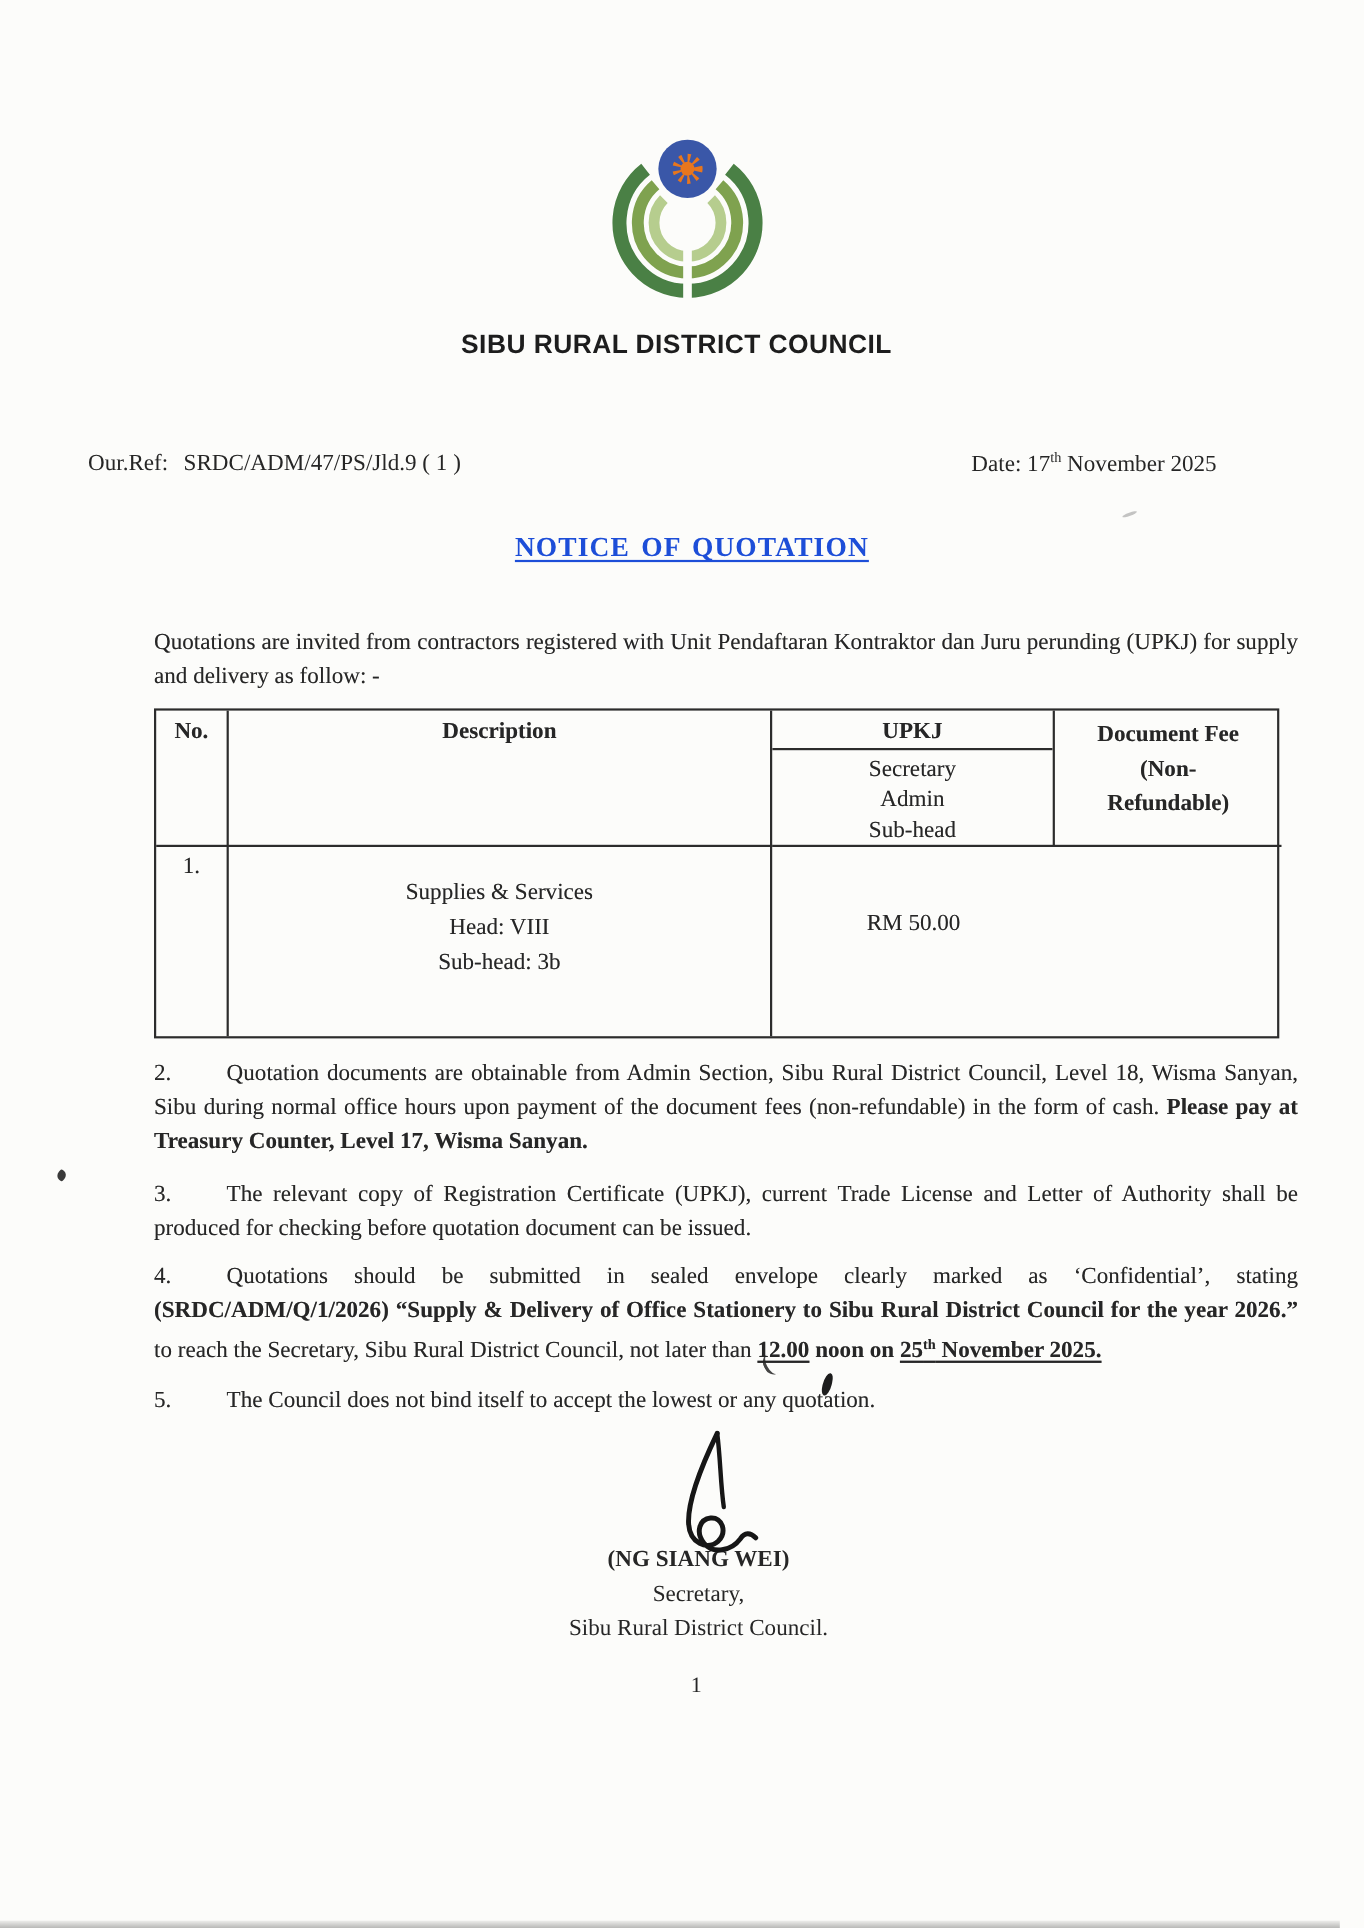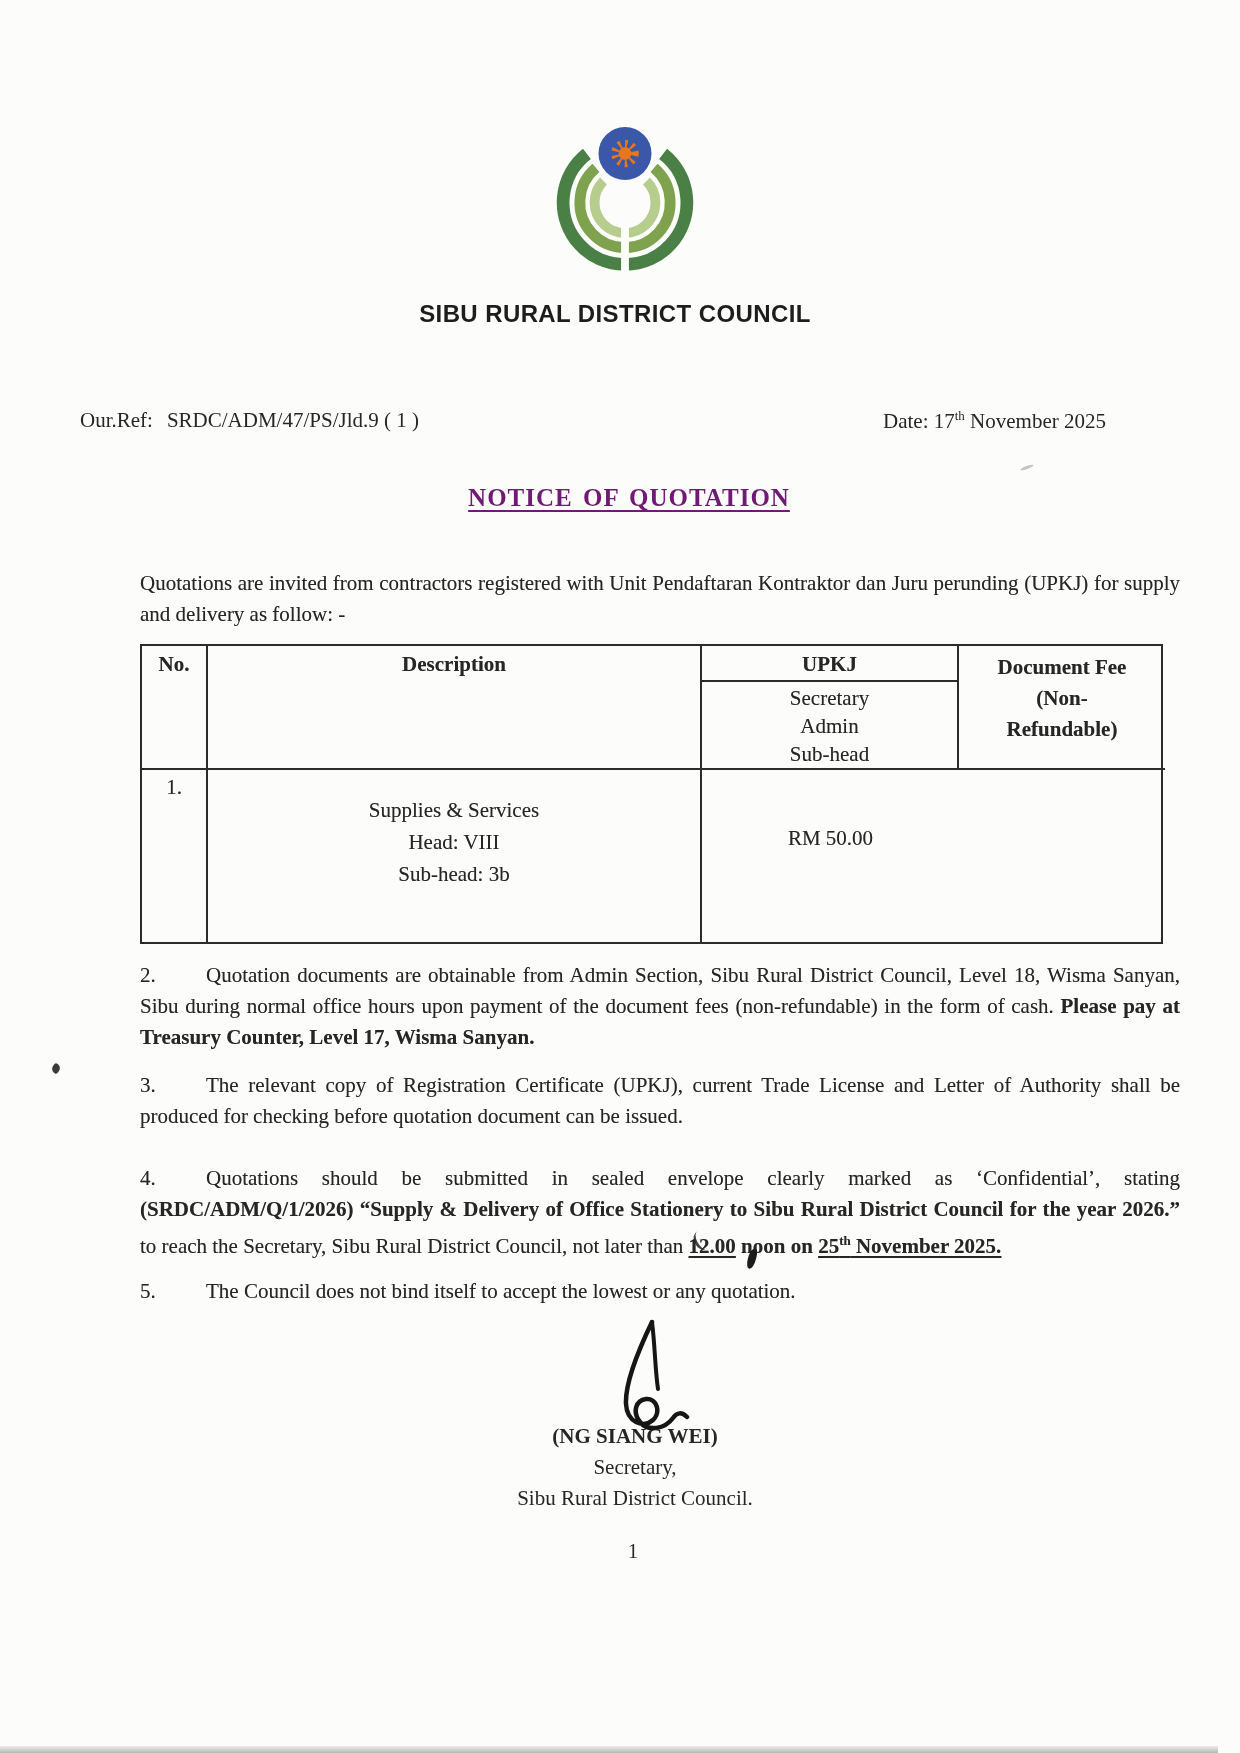--- a/index.html
+++ b/index.html
@@ -32,32 +32,32 @@
     padding:0 112px 0 80px;
     display:flex;justify-content:space-between;
     font-size:21px;
   }
   .ref-value{margin-left:14px;}
   sup.ord{vertical-align:super;font-size:13px;letter-spacing:0;}
   .doc-title-wrap{margin-top:50px;text-align:center;}
   .doc-title{
     display:inline-block;transform:translateX(20px);
     font-size:25px;font-weight:bold;letter-spacing:1px;word-spacing:3px;
-    text-decoration:underline;text-underline-offset:4px;color:#701a75;
+    text-decoration:underline;text-underline-offset:4px;color:#1d4ed8;
   }
 
   
   .body-para{
     margin:0 0 0 140px;width:1040px;
     font-size:21px;line-height:31px;text-align:justify;
     text-shadow:0 0 .4px rgba(20,20,20,.35);
   }
   .intro{margin-top:56px;}
   .pnum{display:inline-block;width:66px;}
-  .p2{margin-top:16px;} .p3{margin-top:17px;} .p4{margin-top:31px;} .p5{margin-top:14px;}
+  .p2{margin-top:16px;} .p3{margin-top:17px;} .p4{margin-top:12px;} .p5{margin-top:14px;}
   .bold{font-weight:bold;}
   .bu{font-weight:bold;text-decoration:underline;text-underline-offset:3px;}
 
   
   .qtable{
     margin:14px 0 0 140px;width:1023px;
     display:grid;
     grid-template-columns:66px 494px 257px 206px;
     grid-template-rows:124px 172px;
     border:2px solid #2c2c2c;

